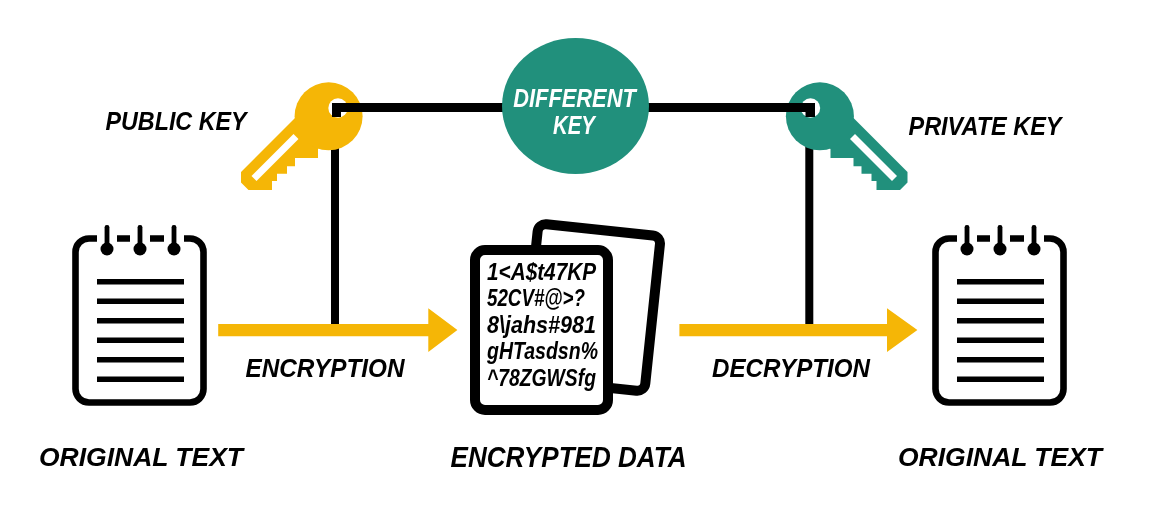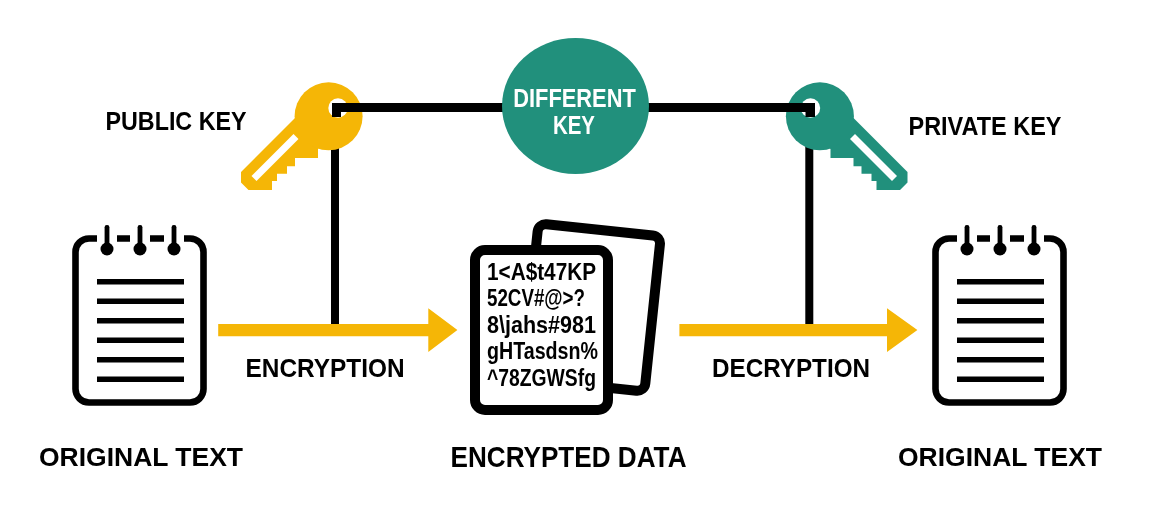--- a/index.html
+++ b/index.html
@@ -1,17 +1,17 @@
 <!DOCTYPE html>
 <html><head>
 <meta charset="utf-8">
 <style>
   html,body{margin:0;padding:0;background:#ffffff;}
   #stage{position:relative;width:1153px;height:514px;background:#ffffff;overflow:hidden;
-         font-family:"Liberation Sans",sans-serif;}
+         font-family:"Liberation Sans",sans-serif;font-style:italic;}
   svg{position:absolute;left:0;top:0;}
   text{font-family:"Liberation Sans",sans-serif;font-weight:bold;}
 </style>
 </head>
 <body>
 <div id="stage">
 <svg width="1153" height="514" viewBox="0 0 1153 514">
 
   <rect x="331" y="120" width="8" height="205" fill="#000"></rect>
   <rect x="805.3" y="120" width="8" height="205" fill="#000"></rect>

